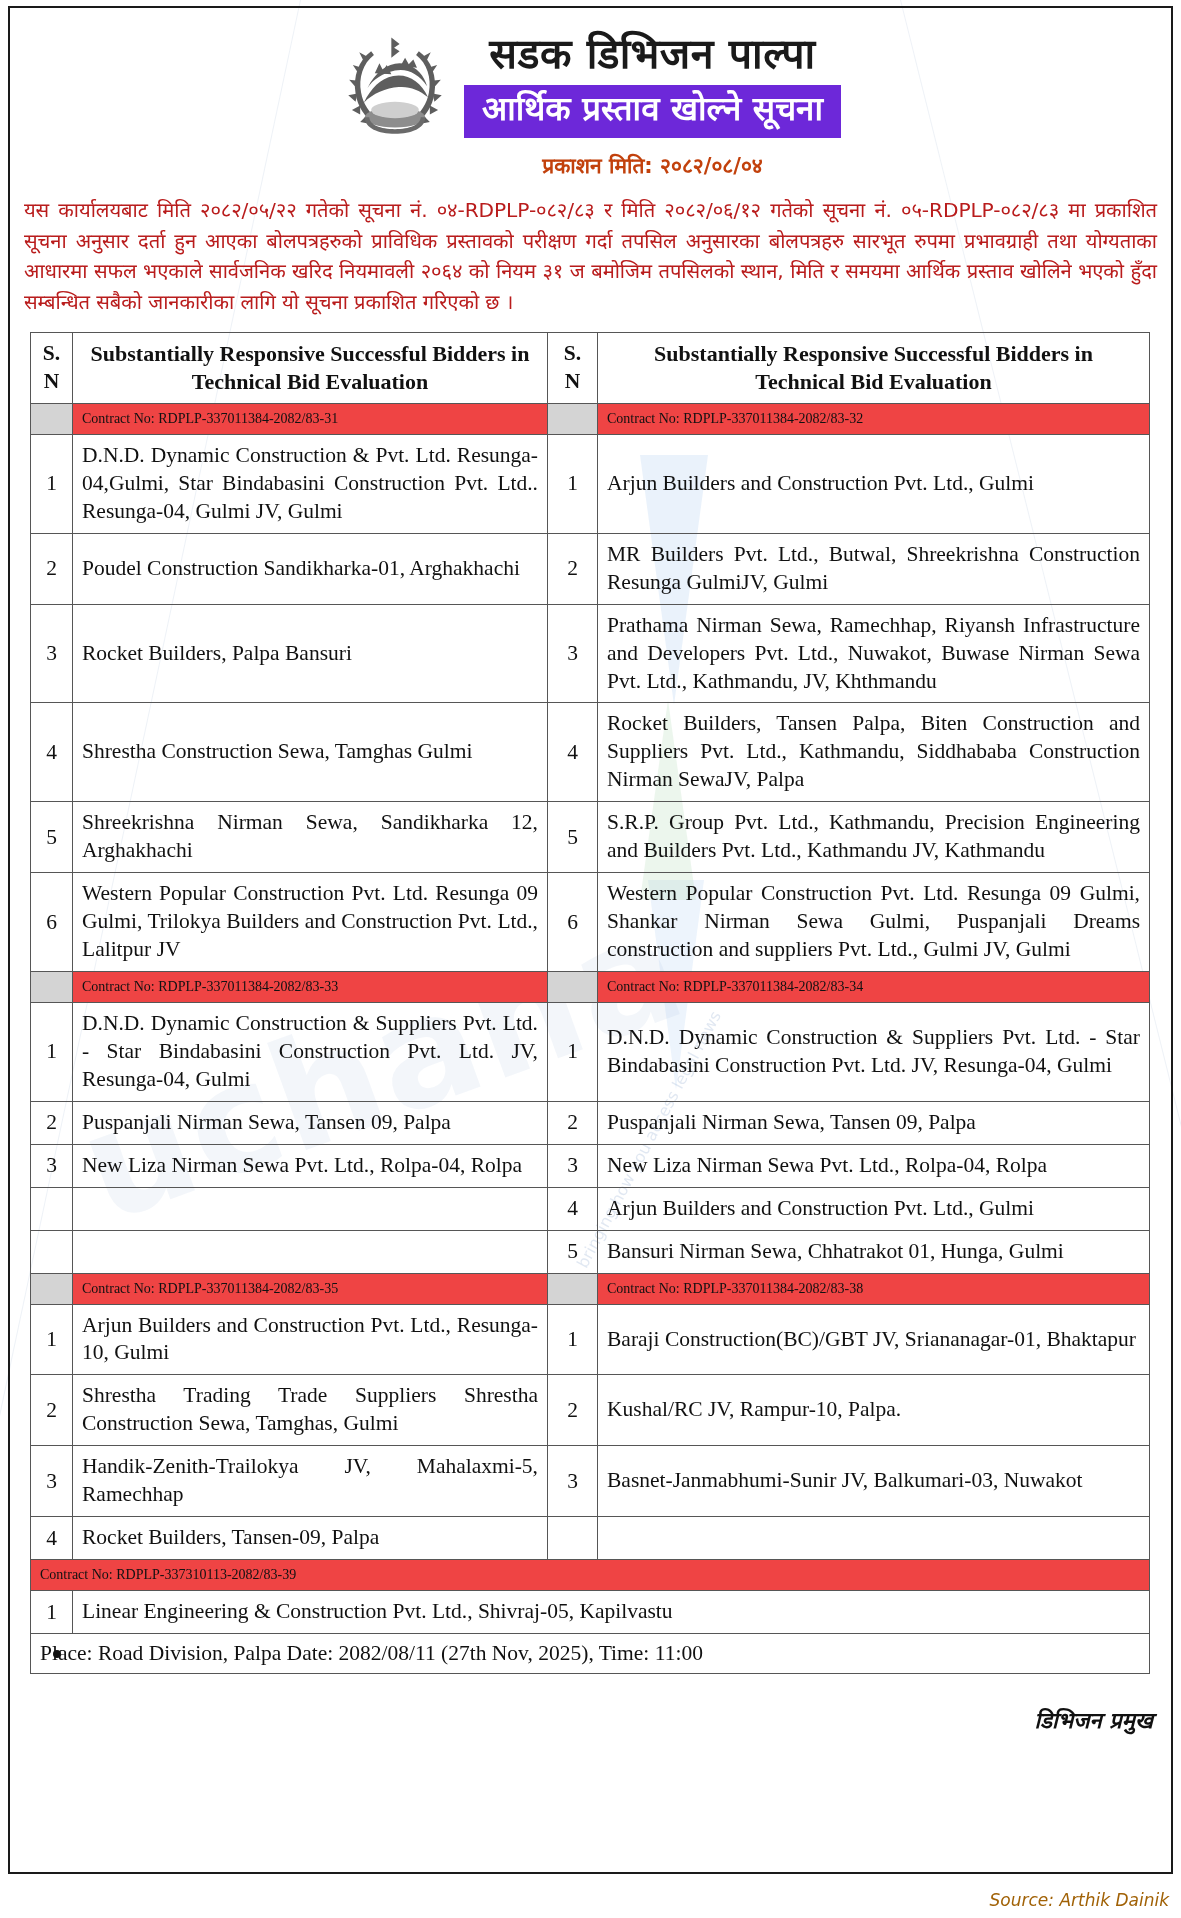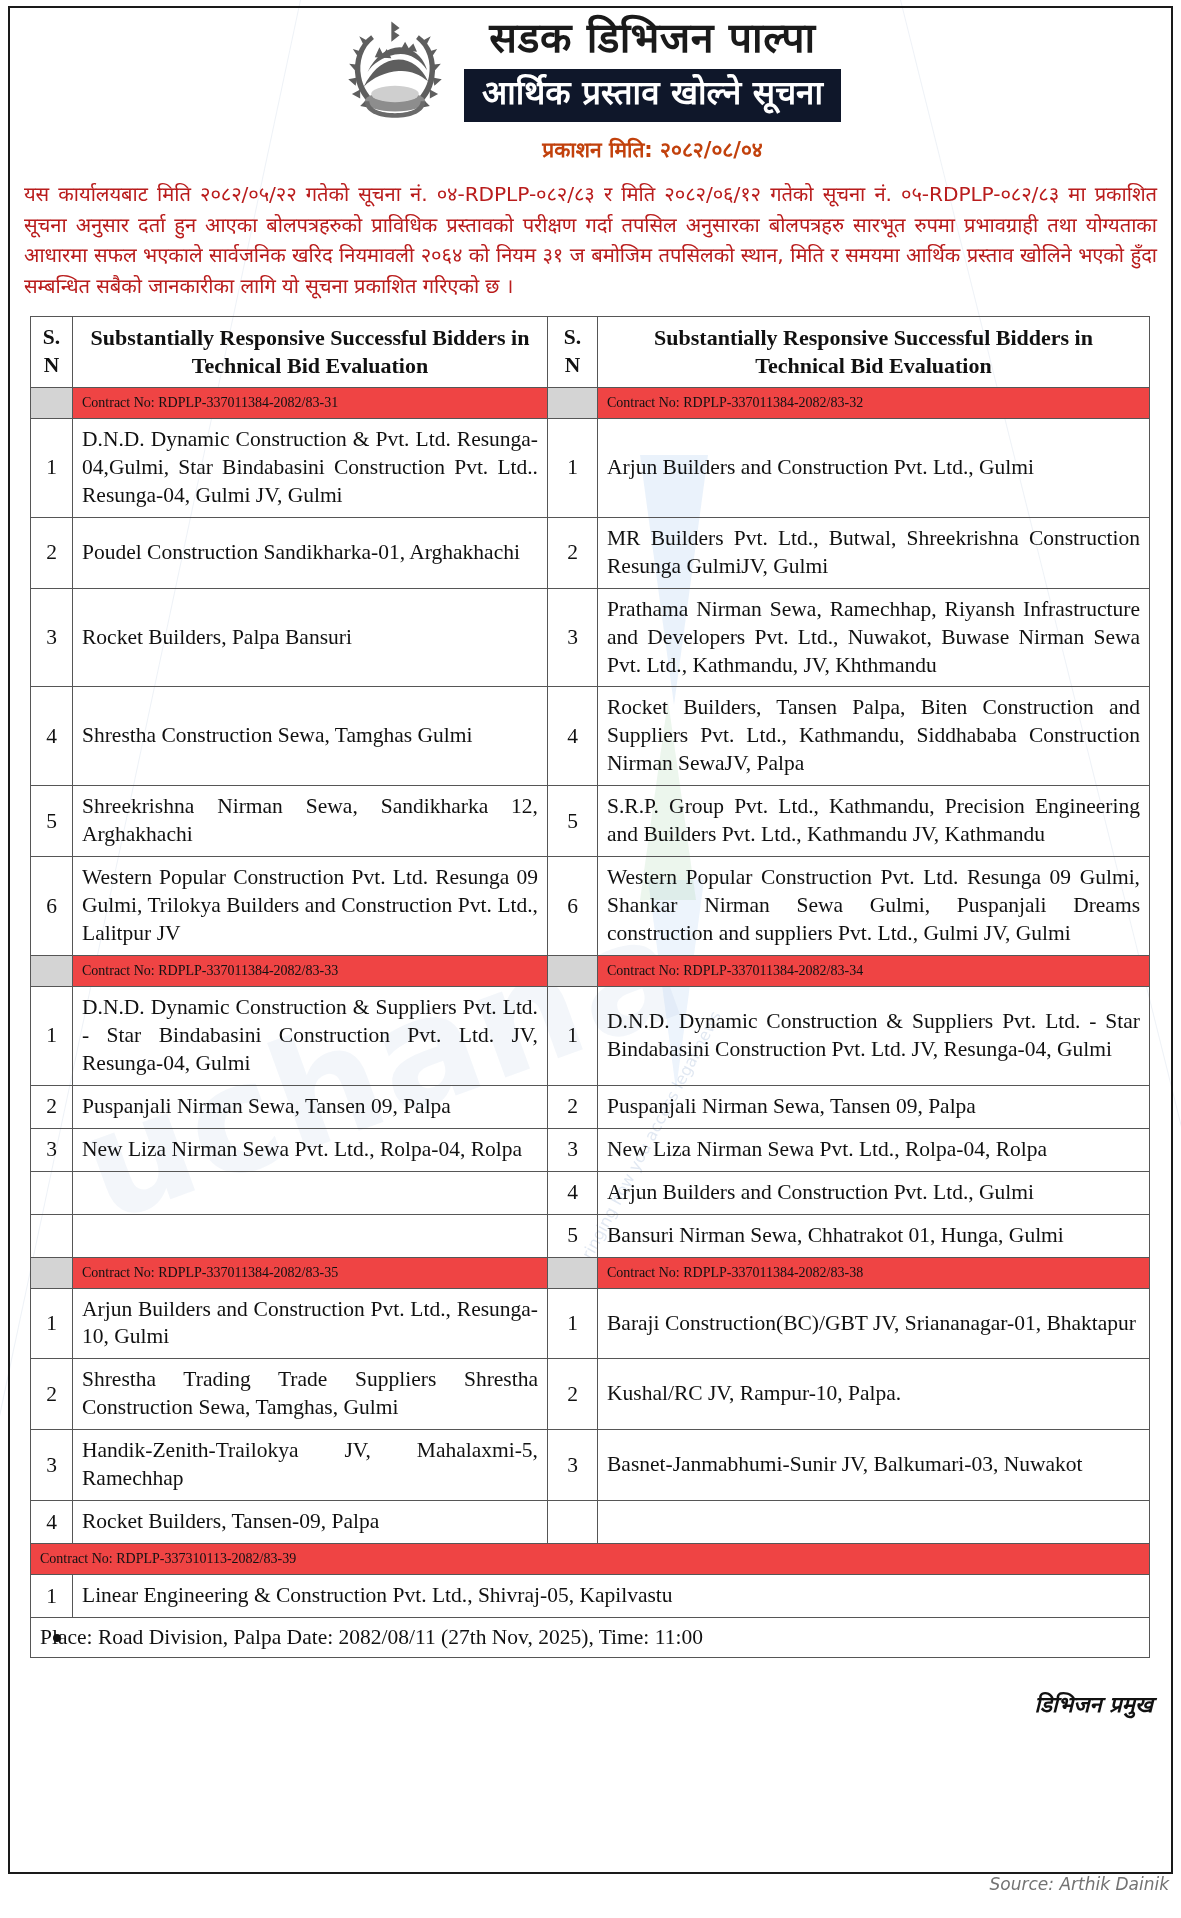--- a/index.html
+++ b/index.html
@@ -88,21 +88,21 @@
     position: relative;
     z-index: 2;
     padding: 0 22px;
   }
 
   
   .header {
     display: flex;
     align-items: flex-start;
     justify-content: center;
-    padding-top: 10px;
+    padding-top: 26px;
     gap: 14px;
   }
   .emblem {
     width: 110px;
     height: 112px;
     flex: 0 0 110px;
     margin-top: 6px;
   }
   .head-texts {
     display: flex;
@@ -113,21 +113,21 @@
   .org-name {
     font-family: "DejaVu Sans", sans-serif;
     font-size: 41px;
     font-weight: bold;
     color: #1a1a1a;
     line-height: 1.12;
     letter-spacing: 0.5px;
     white-space: nowrap;
   }
   .title-bar {
-    background: #0f172a;
+    background: #6d28d9;
     color: #ffffff;
     font-family: "DejaVu Sans", sans-serif;
     font-size: 33px;
     font-weight: bold;
     padding: 6px 18px 10px 18px;
     margin-top: 7px;
     line-height: 1.12;
     white-space: nowrap;
   }
   .pub-date {
@@ -230,25 +230,25 @@
     font-weight: bold;
     font-style: italic;
     margin-top: 30px;
     padding-right: 6px;
     position: relative;
     z-index: 2;
   }
   .source {
     position: absolute;
     right: 12px;
-    bottom: 24px;
+    bottom: 8px;
     font-family: "DejaVu Sans", sans-serif;
     font-style: italic;
     font-size: 17px;
-    color: #737373;
+    color: #a16207;
     z-index: 3;
   }
 </style>
 </head>
 <body>
 
 <div class="watermark">
   <div class="wm-text">uchana</div>
   <div class="wm-sub">bringing how you access legal news</div>
   <div class="wm-arrow wm-a1"></div>

